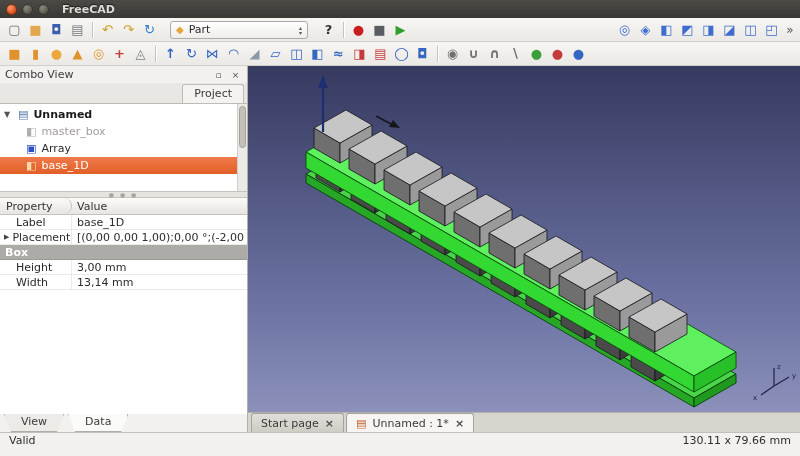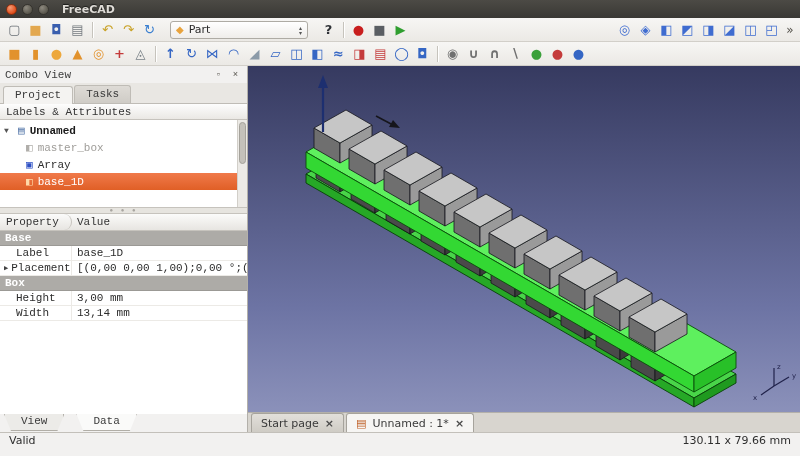--- a/index.html
+++ b/index.html
@@ -24,27 +24,27 @@
     font-size: 13px; border-radius: 3px; cursor: default; }
   .tbsep { width: 1px; height: 16px; background: #c6c3bc; box-shadow: 1px 0 0 #ffffff; margin: 0 4px; display: inline-block; }
   .wbcombo { display: flex; align-items: center; gap: 5px; border: 1px solid #aeaba4;
     background: linear-gradient(#ffffff, #efedea); border-radius: 3px; height: 18px;
     padding: 0 5px; margin: 0 10px; min-width: 138px; }
   .wbcombo .arrows { margin-left: auto; display: flex; flex-direction: column; font-size: 6px; line-height: 5px; color: #555; }
   .overflow-chevron { margin-left: 2px; color: #55524c; font-size: 12px; width: 12px; text-align: center; }
   
   .main { display: flex; height: 366px; }
   .left-panel { width: 248px; border-right: 1px solid #b3b0aa; background: #f2f1f0;
-    display: flex; flex-direction: column; font-family: Liberation Mono, monospace; }
+    display: flex; flex-direction: column; }
   .combo-header { height: 17px; display: flex; align-items: center; padding: 0 5px; color: #3c3c3c; }
   .combo-header .hbtn { margin-left: 4px; width: 13px; height: 13px; display: flex; align-items: center;
     justify-content: center; color: #56534d; font-size: 9px; border: 1px solid transparent; }
   .combo-header .spacer { flex: 1; }
   .panel-tabs { height: 21px; display: flex; align-items: flex-end; padding: 0 3px; gap: 1px;
-    background: #e9e7e3; border-bottom: 1px solid #bfbcb6; }
+    background: #e9e7e3; border-bottom: 1px solid #bfbcb6; flex-direction: column; }
   .panel-tab { padding: 2px 11px 3px; border: 1px solid #bfbcb6; border-bottom: none;
     border-radius: 3px 3px 0 0; background: linear-gradient(#dedbd6, #cfccc6); color: #3a3a3a; }
   .panel-tab.active { background: #f4f3f1; position: relative; top: 1px; }
   .labels-header { height: 16px; background: linear-gradient(#fdfdfd, #eae8e4);
     border-bottom: 1px solid #c6c3bd; display: flex; align-items: center; padding: 0 6px; color: #333; }
   
   .tree { background: #ffffff; height: 88px; border-bottom: 1px solid #c6c3bd; padding-top: 2px; position: relative; }
   .tree-row { display: flex; align-items: center; height: 17px; padding-left: 4px; gap: 5px; }
   .tree-row.child { padding-left: 26px; }
   .tree-row .expander { font-size: 8px; color: #555; width: 9px; }
@@ -67,21 +67,21 @@
   .prop-header .col2 { padding-left: 5px; }
   .group-row { height: 15px; background: #adaba7; color: #ffffff; font-weight: bold;
     display: flex; align-items: center; padding-left: 5px; border-bottom: 1px solid #9b9995; }
   .prop-row { display: flex; height: 15px; border-bottom: 1px solid #eceae6; align-items: center; }
   .prop-row .col1 { width: 72px; padding-left: 16px; border-right: 1px solid #eceae6; height: 100%;
     display: flex; align-items: center; gap: 3px; white-space: nowrap; overflow: hidden; }
   .prop-row .col1.with-arrow { padding-left: 4px; }
   .prop-row .col1 .pexp { font-size: 7px; color: #444; }
   .prop-row .col2 { flex: 1; padding-left: 5px; white-space: nowrap; overflow: hidden; }
   
-  .south-tabs { height: 18px; display: flex; align-items: flex-start; padding-left: 4px; gap: 12px;
+  .south-tabs { height: 18px; display: flex; align-items: flex-start; padding-left: 4px; gap: 4px;
     background: #f2f1f0; }
   .south-tab { padding: 1px 16px 3px; background: #ecebe8; border: 1px solid #b1aea7; border-top: none;
     clip-path: polygon(0 0, 100% 0, calc(100% - 7px) 100%, 7px 100%); color: #3a3a3a; }
   .south-tab.active { background: #fafaf9; }
   
   .viewport { flex: 1; display: flex; flex-direction: column; position: relative; }
   .view3d { height: 346px; position: relative;
     background: linear-gradient(#363a60, #6d74a4 70%, #8b91ba); }
   .view3d svg { position: absolute; inset: 0; }
   
@@ -187,23 +187,20 @@
     <div class="combo-header">
       <span>Combo View</span>
       <span class="spacer"></span>
       <span class="hbtn">▫</span>
       <span class="hbtn">×</span>
     </div>
     <div class="panel-tabs">
       <span class="panel-tab active">Project</span>
       <span class="panel-tab">Tasks</span>
     </div>
-    <div class="labels-header">
-      <span>Labels &amp; Attributes</span>
-    </div>
 
     <div class="tree">
       <div class="tree-row">
         <span class="expander">▼</span>
         <span class="ticon" style="color:#5577aa">▤</span>
         <span class="tlabel bold">Unnamed</span>
       </div>
       <div class="tree-row child grayed">
         <span class="ticon" style="color:#b0aeaa">◧</span>
         <span class="tlabel">master_box</span>
@@ -220,23 +217,20 @@
         <div class="thumb"></div>
       </div>
     </div>
 
     <div class="hsplitter">● ● ●</div>
 
     <div class="props">
       <div class="prop-header">
         <span class="col1">Property</span>
         <span class="col2">Value</span>
-      </div>
-      <div class="group-row">
-        <span>Base</span>
       </div>
       <div class="prop-row">
         <span class="col1">Label</span>
         <span class="col2">base_1D</span>
       </div>
       <div class="prop-row">
         <span class="col1 with-arrow">
           <span class="pexp">▶</span>
           <span>Placement</span>
         </span>

